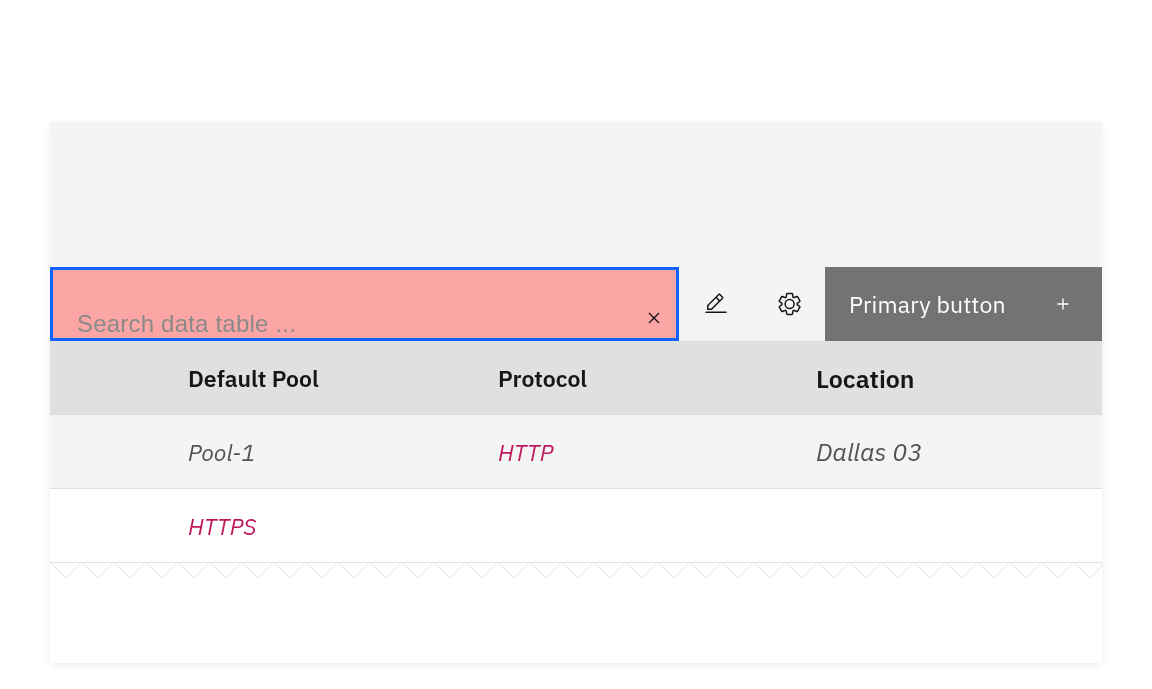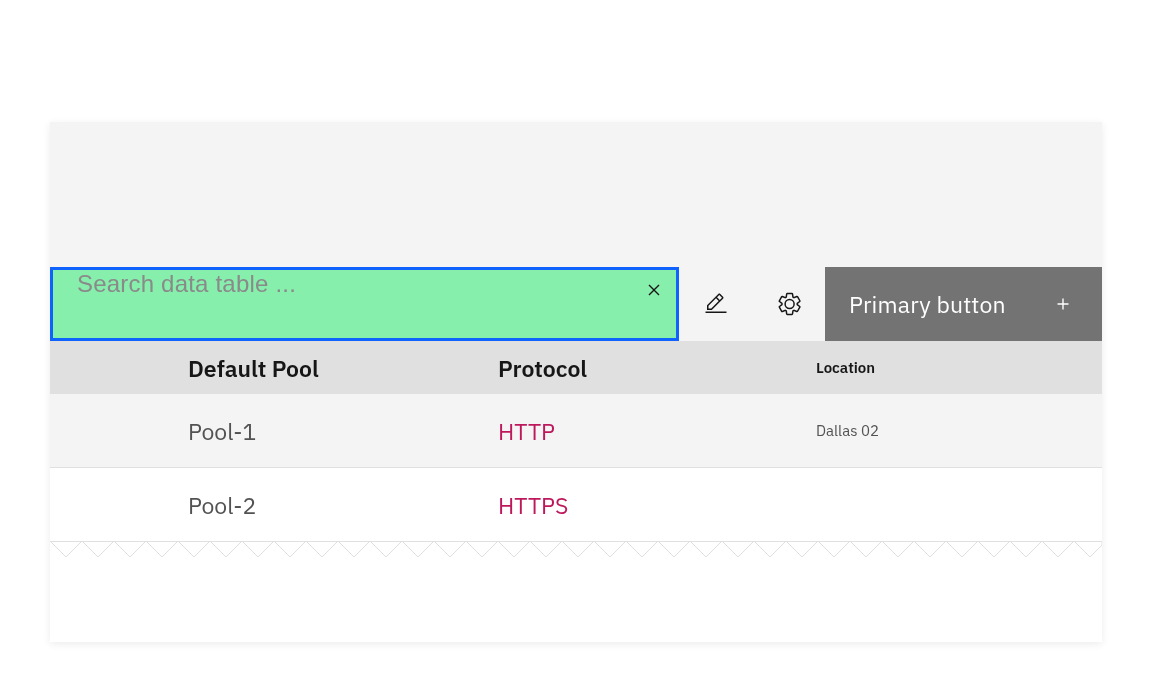--- a/index.html
+++ b/index.html
@@ -28,23 +28,23 @@
     }
     .toolbar {
       display: flex;
       align-items: stretch;
       height: 74px;
       background: #f4f4f4;
     }
     .search-wrap {
       flex: 0 0 629px;
       display: flex;
-      align-items: flex-start;
+      align-items: flex-end;
       border: 3px solid #0f62fe;
-      background: #86efac;
+      background: #fca5a5;
       padding: 0 2px 0 24px;
     }
     .search-input {
       flex: 1;
       background: transparent;
       border: none;
       outline: none;
       font-size: 24px;
       color: #525252;
       letter-spacing: 0.2px;
@@ -85,49 +85,50 @@
     }
     .primary-btn svg {
       flex-shrink: 0;
     }
     .table {
       width: 100%;
     }
     .table-header {
       display: flex;
       background: #e0e0e0;
-      height: 53px;
+      height: 74px;
       align-items: center;
     }
     .table-row {
       display: flex;
       height: 74px;
       align-items: center;
       border-bottom: 1px solid #e0e0e0;
       background: #f4f4f4;
+      font-style: italic;
     }
     .table-row.alt {
       background: #ffffff;
     }
     .col-spacer {
       flex: 0 0 138px;
     }
     .col-pool {
       flex: 0 0 310px;
       font-size: 23px;
       color: #525252;
     }
     .col-protocol {
       flex: 0 0 318px;
       font-size: 23px;
       color: #be185d;
     }
     .col-location {
       flex: 1;
-      font-size: 15px;
+      font-size: 25px;
       color: #525252;
       padding-right: 36px;
     }
     .table-header .col-pool,
     .table-header .col-protocol,
     .table-header .col-location {
       font-weight: 600;
       color: #161616;
     }
     .torn-edge {
@@ -189,26 +190,25 @@
       <div class="col-spacer"></div>
       <div class="col-pool">Default Pool</div>
       <div class="col-protocol">Protocol</div>
       <div class="col-location">Location</div>
     </div>
 
     <div class="table-row">
       <div class="col-spacer"></div>
       <div class="col-pool">Pool-1</div>
       <div class="col-protocol">HTTP</div>
-      <div class="col-location">Dallas 02</div>
+      <div class="col-location">Dallas 03</div>
     </div>
 
     <div class="table-row alt">
       <div class="col-spacer"></div>
-      <div class="col-pool">Pool-2</div>
       <div class="col-protocol">HTTPS</div>
     </div>
   </div>
 
   <div class="torn-edge">
     <svg viewBox="0 0 1052 30" preserveAspectRatio="none">
       <path d="M0,0 L0,0 L16,16 L32,0 L48,16 L64,0 L80,16 L96,0 L112,16 L128,0 L144,16 L160,0 L176,16 L192,0 L208,16 L224,0 L240,16 L256,0 L272,16 L288,0 L304,16 L320,0 L336,16 L352,0 L368,16 L384,0 L400,16 L416,0 L432,16 L448,0 L464,16 L480,0 L496,16 L512,0 L528,16 L544,0 L560,16 L576,0 L592,16 L608,0 L624,16 L640,0 L656,16 L672,0 L688,16 L704,0 L720,16 L736,0 L752,16 L768,0 L784,16 L800,0 L816,16 L832,0 L848,16 L864,0 L880,16 L896,0 L912,16 L928,0 L944,16 L960,0 L976,16 L992,0 L1008,16 L1024,0 L1040,16 L1052,4 L1052,0 Z" fill="#ffffff" stroke="#e0e0e0" stroke-width="1"></path>
     </svg>
   </div>
   <div class="bottom-spacer"></div>

